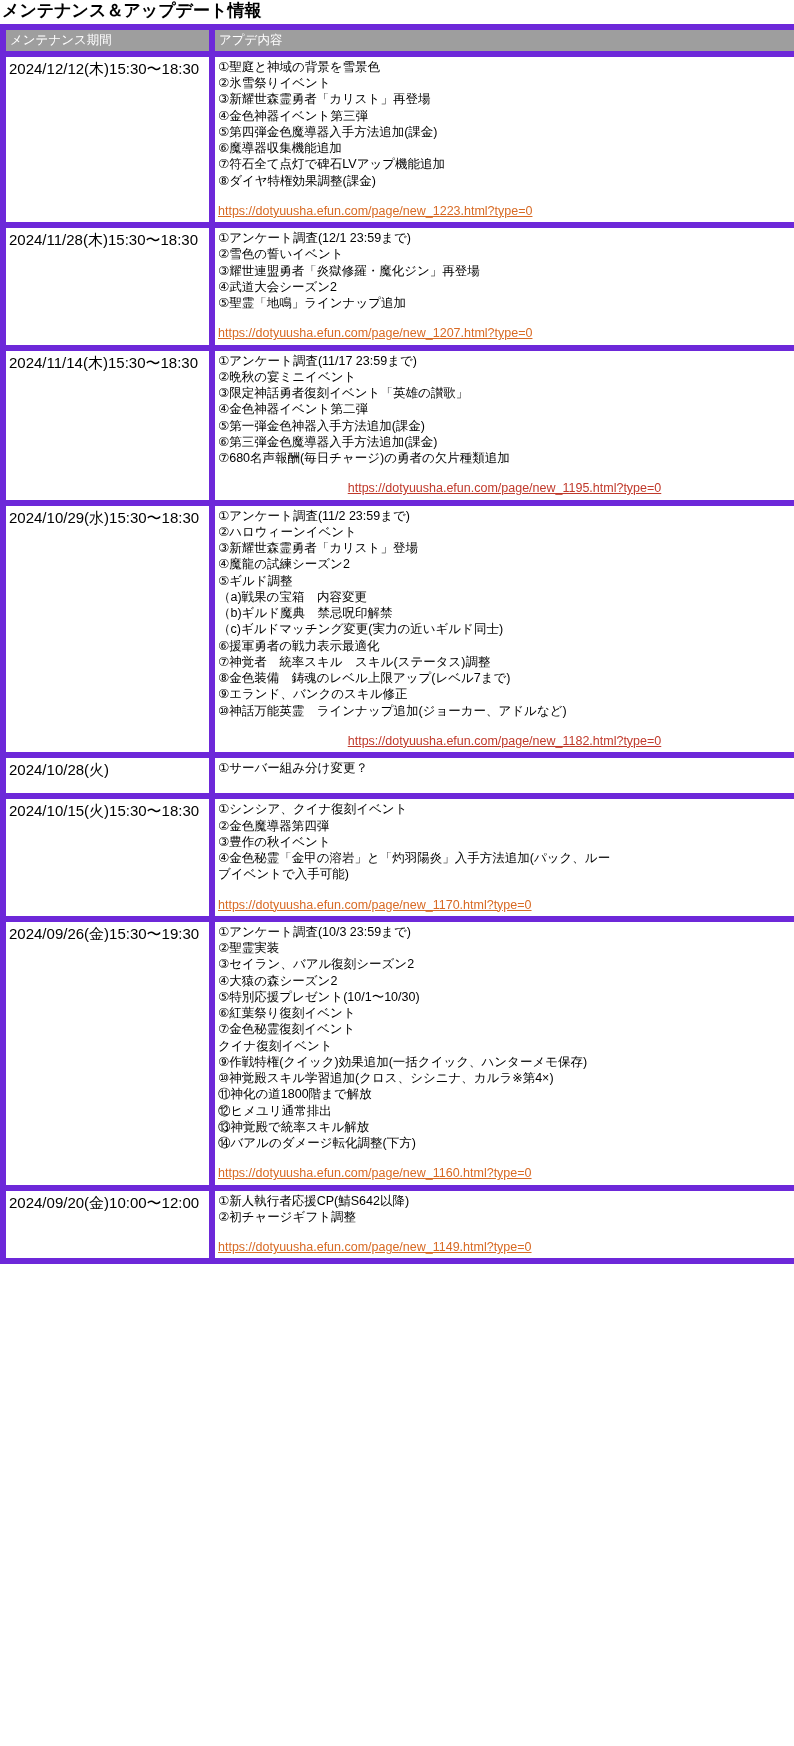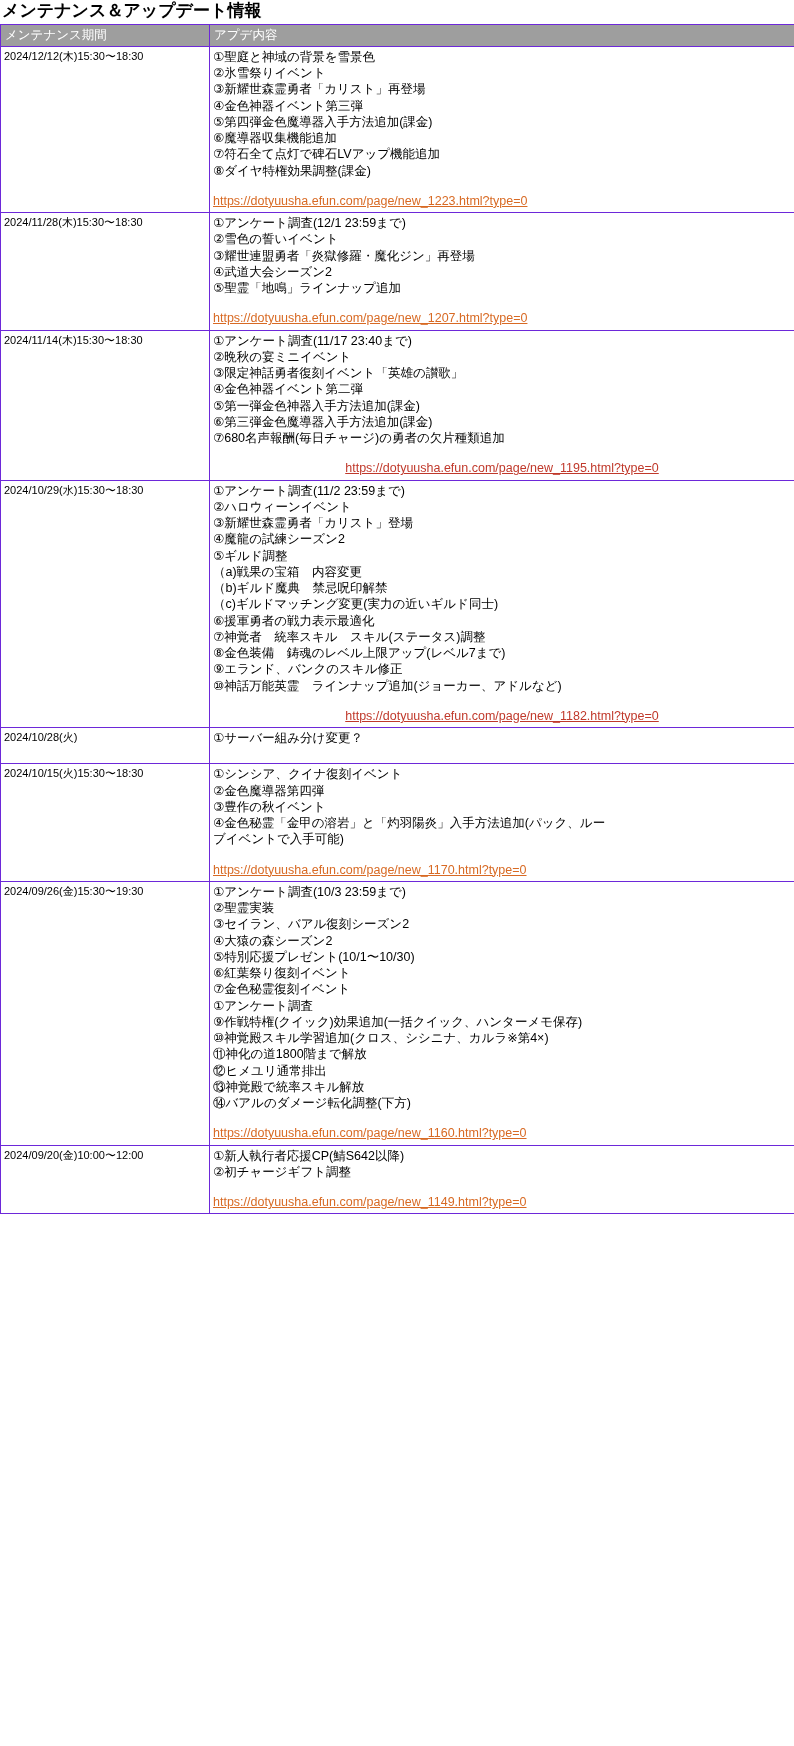--- a/index.html
+++ b/index.html
@@ -26,36 +26,36 @@
   }
   table.maint {
     border-collapse: collapse;
     width: 794px;
     table-layout: fixed;
     font-size: 12.5px;
   }
   table.maint col.c1 { width: 209px; }
   table.maint col.c2 { width: 585px; }
   table.maint th, table.maint td {
-    border: 1px solid #6d28d9;
+    border: 6px solid #6d28d9;
     vertical-align: top;
     padding: 2px 3px 3px 3px;
     line-height: 1.30;
   }
   table.maint thead th {
     background: #9e9e9e;
     color: #ffffff;
     font-weight: normal;
     text-align: left;
     font-size: 12.5px;
     padding: 2px 3px 3px 4px;
   }
   td.period {
     white-space: nowrap;
-    font-size: 11px;
+    font-size: 15px;
     margin-top: 22px;
   }
   td.content {
     font-size: 12.5px;
     margin-left: 28px;
   }
   .line {
     display: block;
     white-space: pre-wrap;
   }
@@ -116,21 +116,21 @@
             <span class="line">③耀世連盟勇者「炎獄修羅・魔化ジン」再登場</span>
             <span class="line">④武道大会シーズン2</span>
             <span class="line">⑤聖霊「地鳴」ラインナップ追加</span>
             <span class="spacer"></span>
             <a class="link" href="#">https://dotyuusha.efun.com/page/new_1207.html?type=0</a>
           </td>
         </tr>
         <tr>
           <td class="period">2024/11/14(木)15:30〜18:30</td>
           <td class="content">
-            <span class="line">①アンケート調査(11/17 23:40まで)</span>
+            <span class="line">①アンケート調査(11/17 23:59まで)</span>
             <span class="line">②晩秋の宴ミニイベント</span>
             <span class="line">③限定神話勇者復刻イベント「英雄の讃歌」</span>
             <span class="line">④金色神器イベント第二弾</span>
             <span class="line">⑤第一弾金色神器入手方法追加(課金)</span>
             <span class="line">⑥第三弾金色魔導器入手方法追加(課金)</span>
             <span class="line">⑦680名声報酬(毎日チャージ)の勇者の欠片種類追加</span>
             <span class="spacer"></span>
             <a class="link link-red" href="#">https://dotyuusha.efun.com/page/new_1195.html?type=0</a>
           </td>
         </tr>
@@ -176,21 +176,21 @@
         <tr>
           <td class="period">2024/09/26(金)15:30〜19:30</td>
           <td class="content">
             <span class="line">①アンケート調査(10/3 23:59まで)</span>
             <span class="line">②聖霊実装</span>
             <span class="line">③セイラン、バアル復刻シーズン2</span>
             <span class="line">④大猿の森シーズン2</span>
             <span class="line">⑤特別応援プレゼント(10/1〜10/30)</span>
             <span class="line">⑥紅葉祭り復刻イベント</span>
             <span class="line">⑦金色秘霊復刻イベント</span>
-            <span class="line">①アンケート調査</span>
+            <span class="line">クイナ復刻イベント</span>
             <span class="line">⑨作戦特権(クイック)効果追加(一括クイック、ハンターメモ保存)</span>
             <span class="line">⑩神覚殿スキル学習追加(クロス、シシニナ、カルラ※第4×)</span>
             <span class="line">⑪神化の道1800階まで解放</span>
             <span class="line">⑫ヒメユリ通常排出</span>
             <span class="line">⑬神覚殿で統率スキル解放</span>
             <span class="line">⑭バアルのダメージ転化調整(下方)</span>
             <span class="spacer"></span>
             <a class="link" href="#">https://dotyuusha.efun.com/page/new_1160.html?type=0</a>
           </td>
         </tr>

